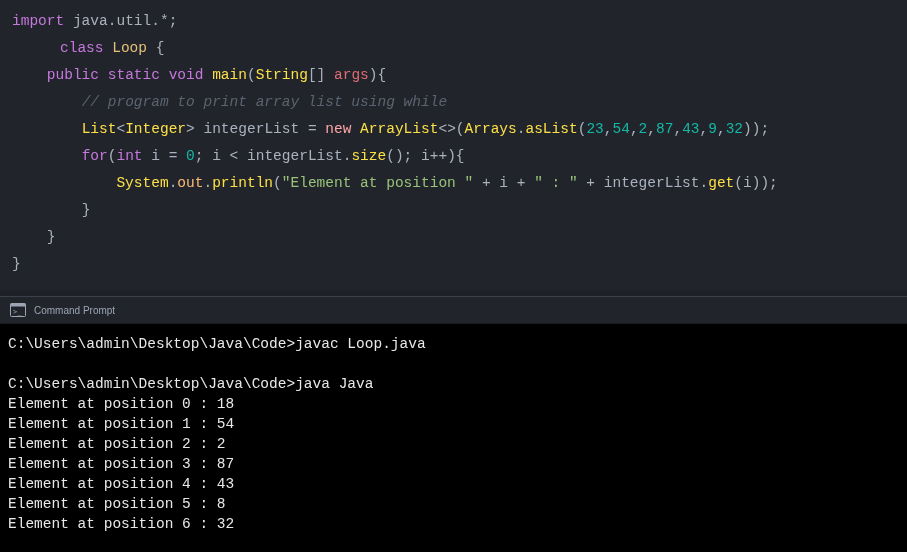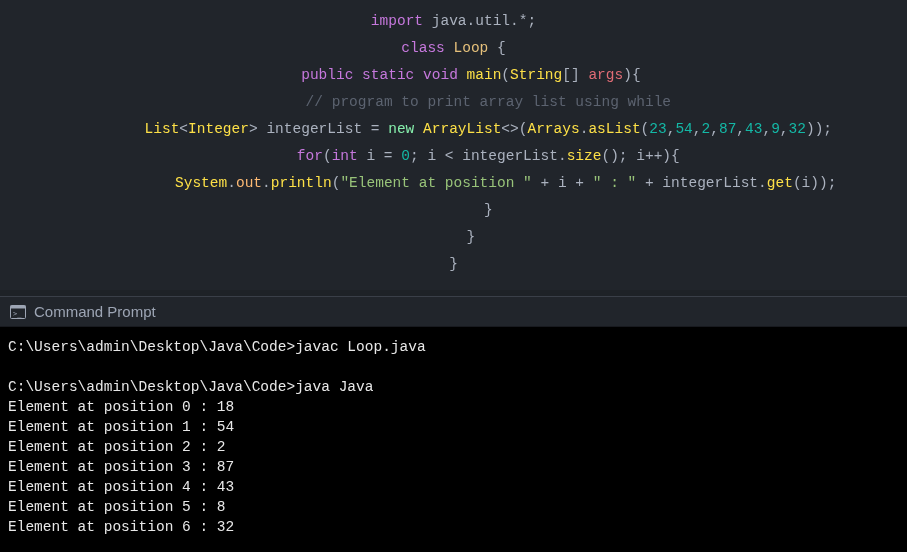--- a/index.html
+++ b/index.html
@@ -9,35 +9,35 @@
   background: #1e2227;
   font-family: 'Consolas', 'Courier New', monospace;
   font-size: 14.5px;
   overflow: hidden;
 }
 .editor {
   padding: 8px 12px 12px 12px;
   line-height: 27px;
   background: #21252b;
 }
-.code-line { white-space: pre; text-align: center; }
+.code-line { white-space: pre; }
 .kw-import { color: #c678dd; }
-.kw-class { color: #c678dd; }
+.kw-class { color: #c678dd; margin-left: 48px; }
 .kw-public { color: #c678dd; }
 .kw-static { color: #c678dd; }
 .kw-void { color: #c678dd; }
-.kw-new { color: #86efac; }
+.kw-new { color: #fca5a5; }
 .kw-for { color: #c678dd; }
 .kw-int { color: #c678dd; }
 .pkg { color: #abb2bf; }
 .classname { color: #e5c07b; }
 .type { color: #fde047; }
 .method { color: #fde047; }
 .param { color: #e06c75; }
-.comment { color: #5c6370; }
+.comment { color: #5c6370; font-style: italic; }
 .string { color: #98c379; }
 .number { color: #14b8a6; }
 .op { color: #abb2bf; }
 .punct { color: #abb2bf; }
 .paren { color: #abb2bf; }
 .semi { color: #abb2bf; }
 .plain { color: #abb2bf; }
 .field { color: #fdba74; }
 
 .divider {
@@ -53,21 +53,21 @@
   background: #21252b;
   border-bottom: 1px solid #181a1f;
 }
 .terminal-icon {
   width: 16px;
   height: 14px;
   display: inline-block;
 }
 .terminal-title {
   color: #9da5b4;
-  font-size: 15px;
+  font-size: 10px;
   font-family: 'Segoe UI', Arial, sans-serif;
 }
 .terminal {
   background: #000;
   color: #e8e8e8;
   font-family: 'Consolas', 'Courier New', monospace;
   font-size: 14.5px;
   line-height: 20px;
   padding: 10px 8px;
   white-space: pre;

